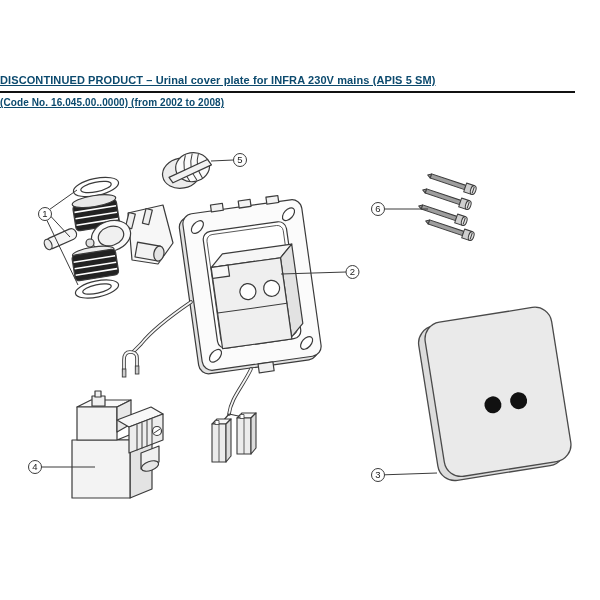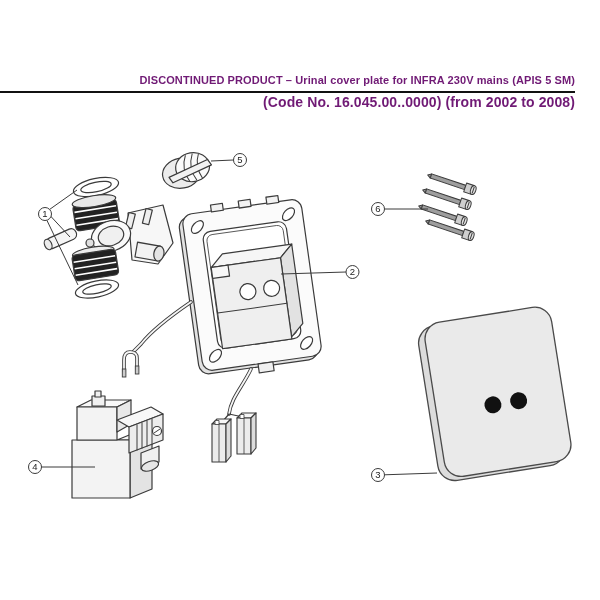--- a/index.html
+++ b/index.html
@@ -4,29 +4,29 @@
 <style>
   html,body{margin:0;padding:0;}
   body{
     width:600px;height:600px;background:#ffffff;
     font-family:"Liberation Sans", sans-serif;
     position:relative;overflow:hidden;
   }
   .page{position:absolute;inset:0;width:600px;height:600px;}
   .header{
     position:absolute;left:0;top:74px;width:575px;
-    text-align:right;color:#701a75;
+    color:#0c4a6e;text-decoration:underline;
   }
   .header-line1{
     font-size:11px;font-weight:bold;line-height:13px;
     padding-bottom:4px;border-bottom:2px solid #111;
     letter-spacing:0.1px;
   }
   .header-line2{
-    font-size:14px;font-weight:bold;line-height:13px;
+    font-size:10px;font-weight:bold;line-height:13px;
     padding-top:3px;letter-spacing:0.1px;
   }
   svg{position:absolute;left:0;top:0;}
   .callout-num{font-size:9.5px;fill:#1c1c1c;}
 </style>
 </head>
 <body>
 
 <div class="page">
 

